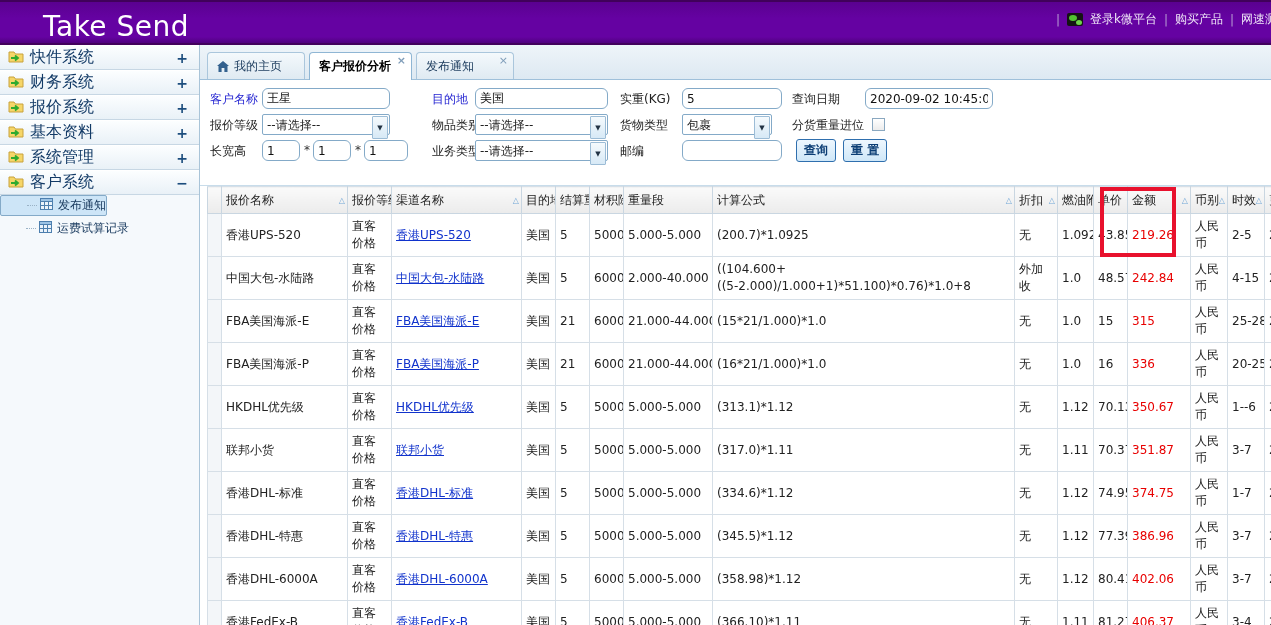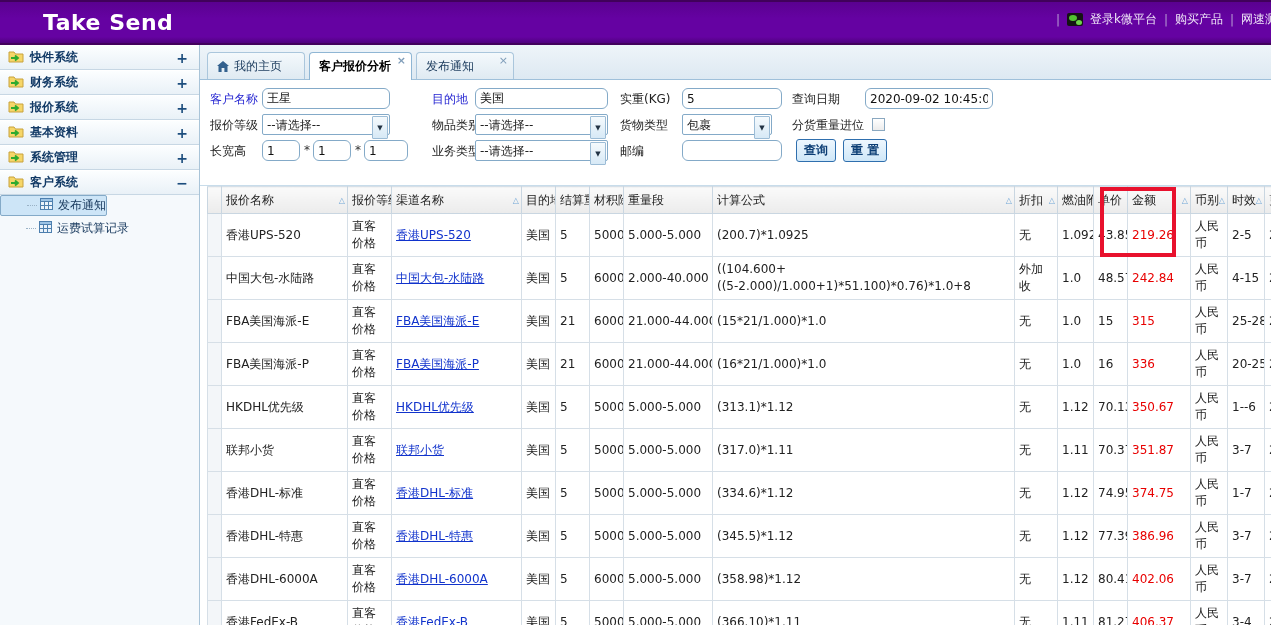--- a/index.html
+++ b/index.html
@@ -5,36 +5,36 @@
   * { margin:0; padding:0; box-sizing:border-box; }
   html,body { width:1271px; height:625px; }
   body {
     position:relative; overflow:hidden; background:#dfe8f0;
     font-family:"DejaVu Sans","Liberation Sans",sans-serif; font-size:12px; color:#222;
   }
   
   .topbar{position:absolute;left:0;top:0;width:100%;height:45px;
     background:linear-gradient(#5a0190,#6502a2 40%,#6502a2 85%,#50017f);
     border-top:2px solid #40015a;border-bottom:2px solid #42015c;z-index:50;}
-  .brand{position:absolute;left:43px;top:8px;color:#fff;font-size:22px;font-weight:bold;letter-spacing:.5px;}
+  .brand{position:absolute;left:43px;top:8px;color:#fff;font-size:28px;font-weight:normal;letter-spacing:.5px;}
   .toplinks{position:absolute;right:-18px;top:9px;display:flex;align-items:center;gap:7px;white-space:nowrap;}
   .toplinks .sep{color:#b89fd4;}
   .toplinks a{color:#efe6f7;text-decoration:none;cursor:pointer;}
   .wechat{display:inline-flex;width:16px;height:13px;background:#141414;border-radius:2px;position:relative;}
   .wechat i{position:absolute;left:2px;top:2px;width:8px;height:6px;background:#52c332;border-radius:50%;}
   .wechat b{position:absolute;right:1px;bottom:1px;width:6px;height:5px;background:#6fd44a;border-radius:50%;}
   
   .sidebar{position:absolute;left:0;top:45px;bottom:0;width:200px;background:#f5f9fc;border-right:1px solid #a9c4d8;z-index:10;}
   .side-header{height:28px;display:flex;align-items:center;justify-content:space-between;padding:0 10px;
     background:linear-gradient(#f4f8fb,#dde9f2);border-bottom:1px solid #b9cfdf;}
   .side-header .t{font-weight:bold;font-size:13px;color:#11375f;}
   .side-header .collapse{font-weight:bold;font-size:15px;color:#11375f;cursor:pointer;}
   .menu-item{height:25px;display:flex;align-items:center;padding:0 10px 0 8px;
     background:linear-gradient(#fcfeff,#e9f1f7);border-bottom:1px solid #c7d7e4;border-top:1px solid #ffffff;cursor:pointer;}
-  .menu-item .lbl{font-weight:bold;font-size:12px;color:#123a66;flex:1;margin-left:6px;}
+  .menu-item .lbl{font-weight:normal;font-size:16px;color:#123a66;flex:1;margin-left:6px;}
   .menu-item .tog{font-weight:bold;font-size:14px;color:#1c4d7d;width:14px;text-align:center;cursor:pointer;}
   .folder-ic{width:16px;height:13px;flex:none;}
   .sub-item{height:22px;display:flex;align-items:center;padding-left:26px;cursor:pointer;color:#1b3c60;}
   .sub-item.sel{background:#cde5f7;}
   .sub-item .dots{width:10px;border-top:1px dotted #9ab2c6;margin-right:3px;}
   .grid-ic{width:13px;height:12px;margin-right:5px;flex:none;}
   
   .content-bg{position:absolute;left:200px;top:80px;right:0;bottom:0;background:#fff;}
   .tabbar{position:absolute;left:200px;right:0;top:45px;height:35px;
     background:linear-gradient(#eef4f9,#dde9f2);border-bottom:1px solid #9fc0da;z-index:20;}

